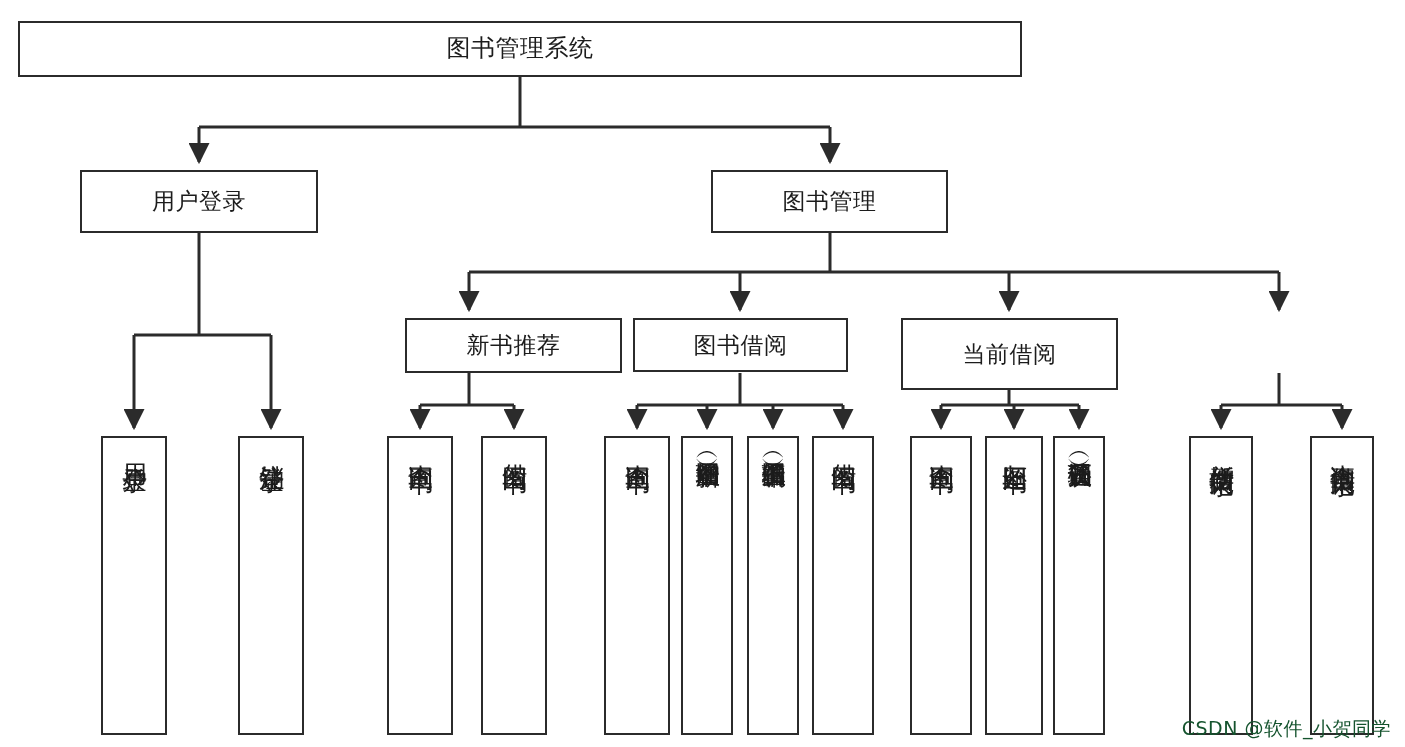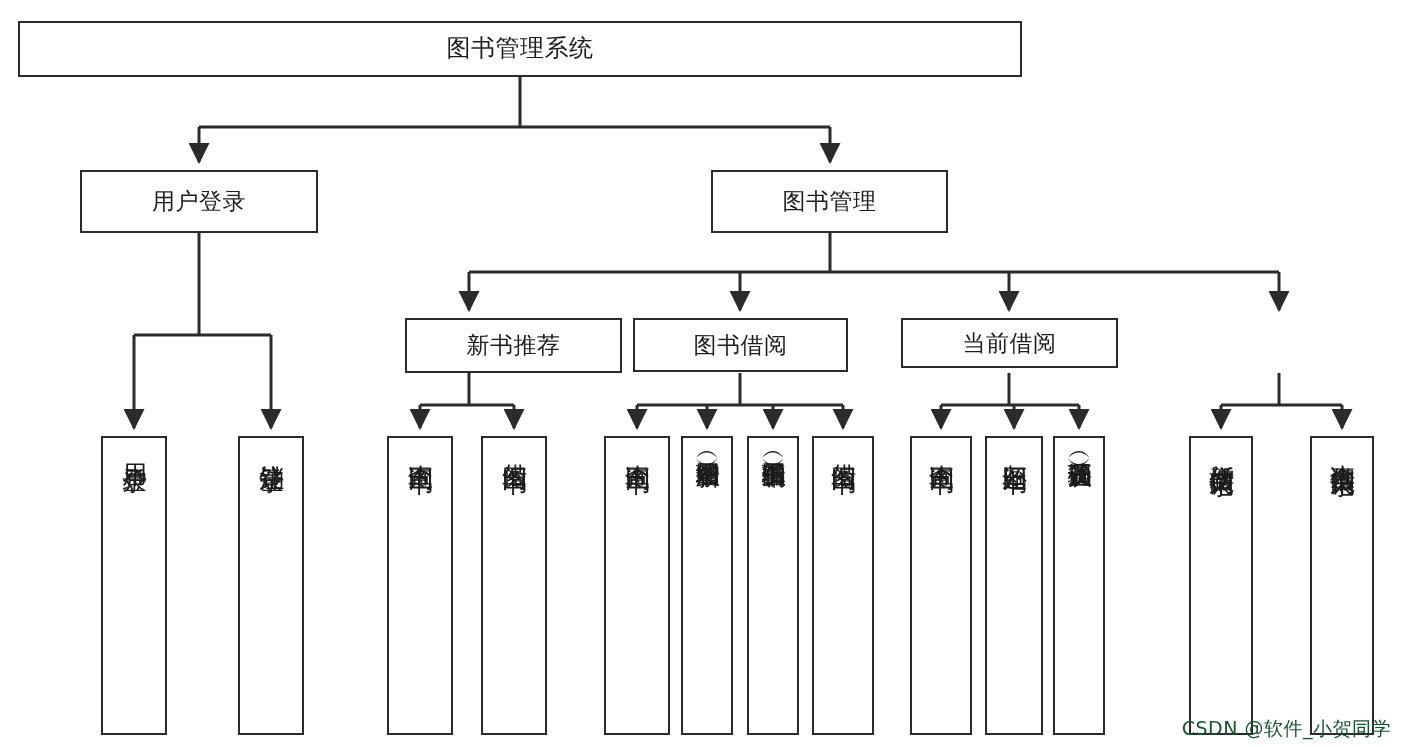--- a/index.html
+++ b/index.html
@@ -143,21 +143,21 @@
   <div class="node horizontal" style="left:711px; top:170px; width:237px; height:63px;">
     <span class="node-label">图书管理</span>
   </div>
 
   <div class="node horizontal" style="left:361px; top:318px; width:217px; height:55px;margin-left:44px;">
     <span class="node-label">新书推荐</span>
   </div>
   <div class="node horizontal" style="left:633px; top:318px; width:215px; height:54px;">
     <span class="node-label">图书借阅</span>
   </div>
-  <div class="node horizontal" style="left:901px; top:318px; width:217px; height:50px;">
+  <div class="node horizontal" style="left:901px; top:318px; width:217px; height:72px;">
     <span class="node-label">当前借阅</span>
   </div>
 
   <div class="node vertical" style="left:101px; top:436px; width:66px; height:299px;">
     <span class="node-label">用户登录</span>
   </div>
   <div class="node vertical" style="left:238px; top:436px; width:66px; height:299px;">
     <span class="node-label">注销登录</span>
   </div>
   <div class="node vertical" style="left:387px; top:436px; width:66px; height:299px;">

